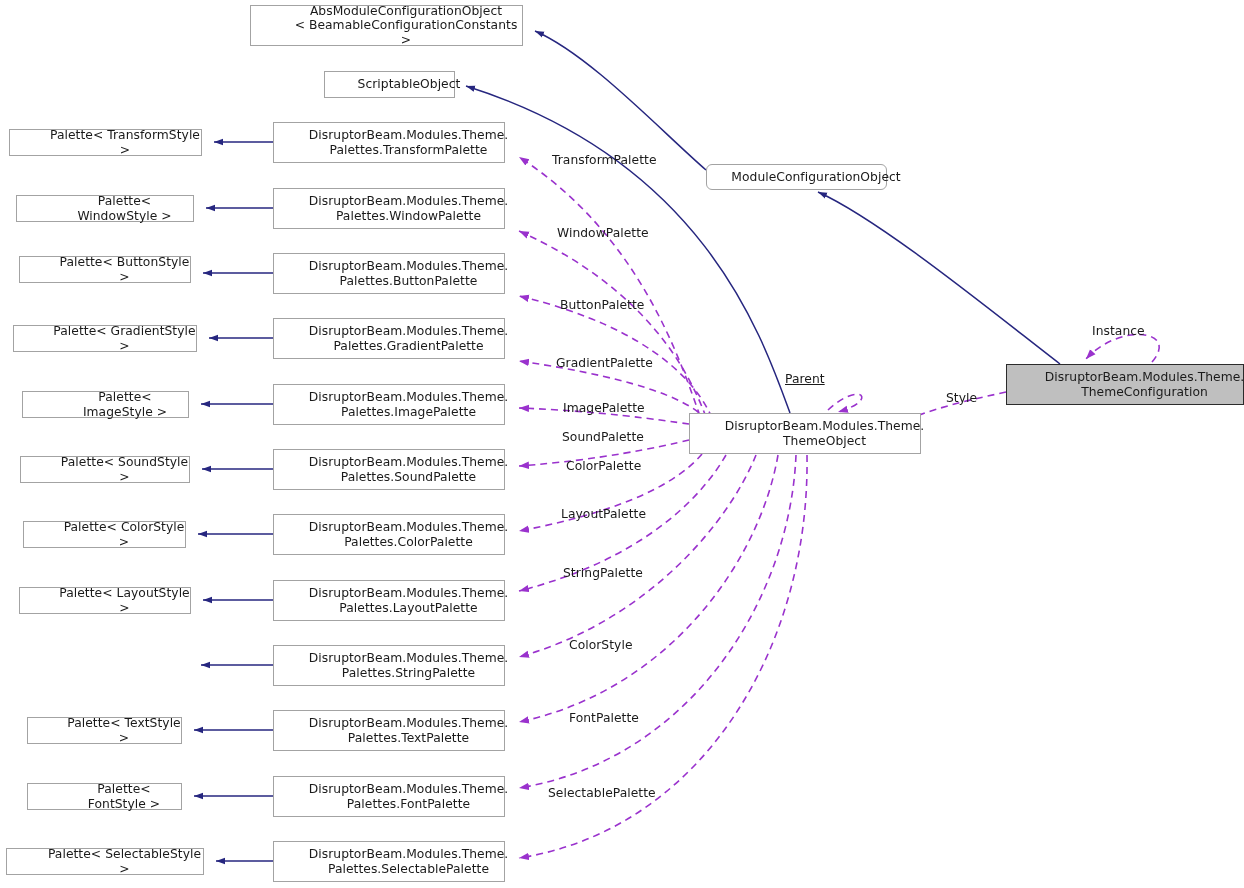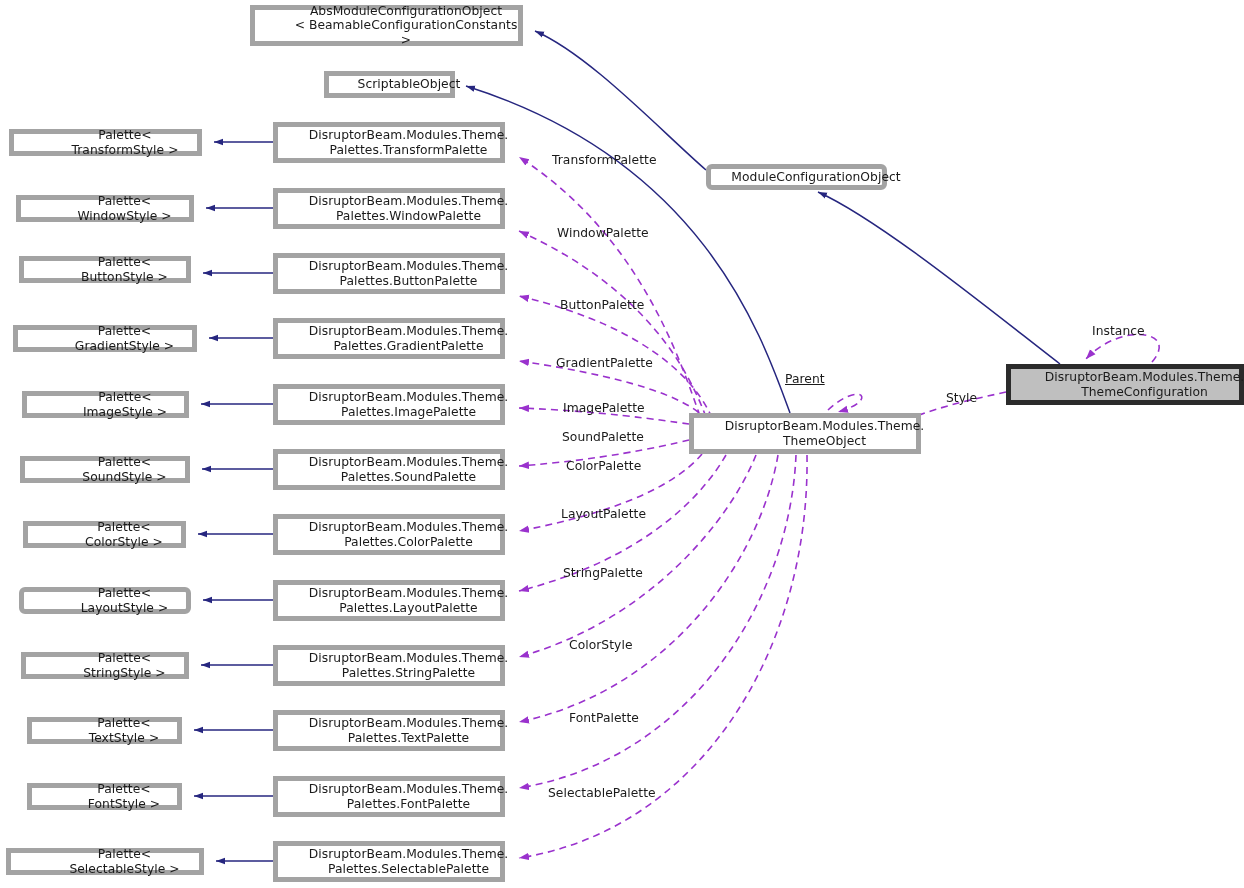--- a/index.html
+++ b/index.html
@@ -21,21 +21,21 @@
     position: absolute;
     left: 0;
     top: 0;
     width: 1244px;
     height: 888px;
     pointer-events: none;
   }
   .node {
     position: absolute;
     box-sizing: border-box;
-    border: 5px solid #a3a3a3;
+    border: 1px solid #a3a3a3;
     background: #ffffff;
     color: #1a1a1a;
     font-size: 12.3px;
     line-height: 14.6px;
     text-align: center;
     display: flex;
     align-items: center;
     justify-content: center;
     white-space: pre-line;
     letter-spacing: 0.05px;
@@ -117,22 +117,21 @@
   <div class="node highlight" style="left:1006px;top:364px;width:238px;height:41px;">DisruptorBeam.Modules.Theme.
 ThemeConfiguration</div>
 
   <div class="node" style="left:9px;top:129px;width:193px;height:27px;">Palette&lt; TransformStyle &gt;</div>
   <div class="node" style="left:16px;top:195px;width:178px;height:27px;">Palette&lt; WindowStyle &gt;</div>
   <div class="node" style="left:19px;top:256px;width:172px;height:27px;">Palette&lt; ButtonStyle &gt;</div>
   <div class="node" style="left:13px;top:325px;width:184px;height:27px;">Palette&lt; GradientStyle &gt;</div>
   <div class="node" style="left:22px;top:391px;width:167px;height:27px;">Palette&lt; ImageStyle &gt;</div>
   <div class="node" style="left:20px;top:456px;width:170px;height:27px;">Palette&lt; SoundStyle &gt;</div>
   <div class="node" style="left:23px;top:521px;width:163px;height:27px;">Palette&lt; ColorStyle &gt;</div>
-  <div class="node" style="left:19px;top:587px;width:172px;height:27px;border-radius:6px;">Palette&lt; LayoutStyle &gt;</div>
-  <div class="node" style="left:21px;top:652px;width:168px;height:27px;">Palette&lt; StringStyle &gt;</div>
+  <div class="node" style="left:19px;top:587px;width:172px;height:27px;">Palette&lt; LayoutStyle &gt;</div>
   <div class="node" style="left:27px;top:717px;width:155px;height:27px;">Palette&lt; TextStyle &gt;</div>
   <div class="node" style="left:27px;top:783px;width:155px;height:27px;">Palette&lt; FontStyle &gt;</div>
   <div class="node" style="left:6px;top:848px;width:198px;height:27px;">Palette&lt; SelectableStyle &gt;</div>
 
   <div class="node" style="left:273px;top:122px;width:232px;height:41px;">DisruptorBeam.Modules.Theme.
 Palettes.TransformPalette</div>
   <div class="node" style="left:273px;top:188px;width:232px;height:41px;">DisruptorBeam.Modules.Theme.
 Palettes.WindowPalette</div>
   <div class="node" style="left:273px;top:253px;width:232px;height:41px;">DisruptorBeam.Modules.Theme.
 Palettes.ButtonPalette</div>

